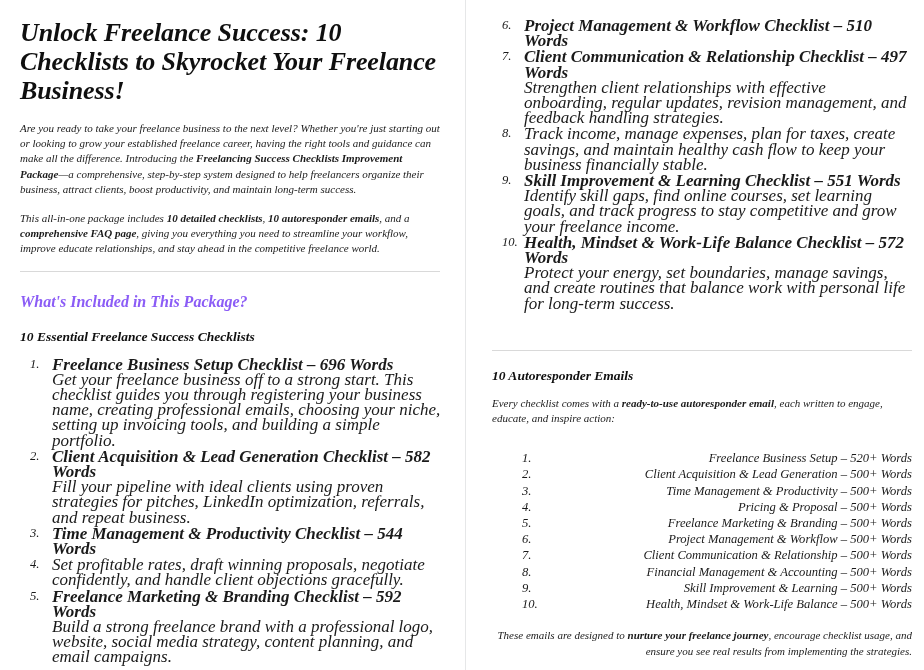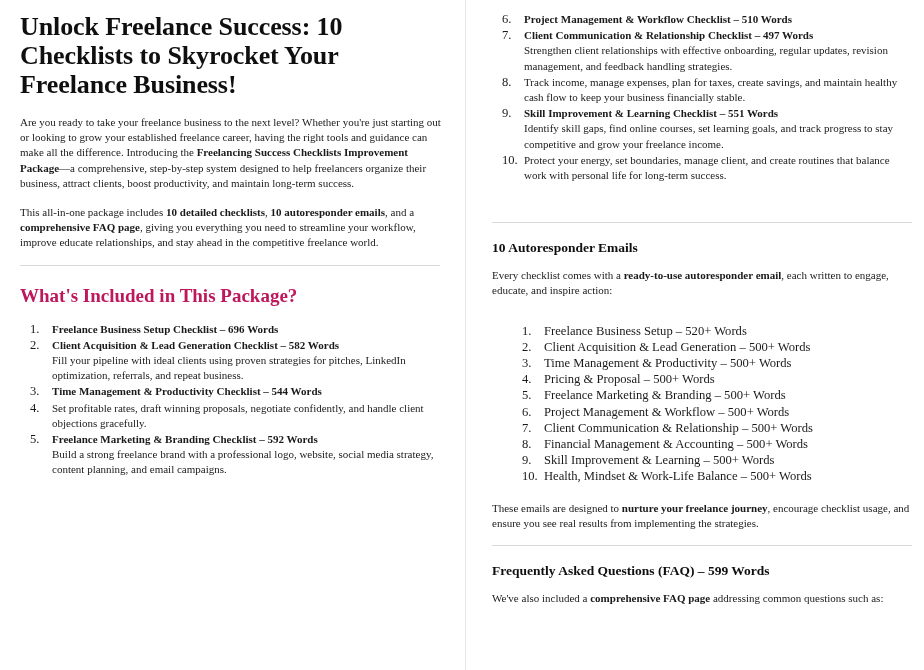--- a/index.html
+++ b/index.html
@@ -23,22 +23,23 @@
   .col-divider {
     position: absolute;
     left: 465px;
     top: 0;
     width: 1px;
     height: 670px;
     background: #e6e7e8;
   }
   .col {
     position: absolute;
-    top: 0;
+    top: 6px;
     box-sizing: border-box;
+    font-style: italic;
   }
   .col-left {
     left: 20px;
     width: 422px;
     padding-top: 12px;
   }
   .col-right {
     left: 492px;
     width: 420px;
     padding-top: 12px;
@@ -46,40 +47,40 @@
 
   h1.doc-title {
     font-size: 26px;
     line-height: 29px;
     font-weight: bold;
     margin: 0 0 16px 0;
     letter-spacing: -0.1px;
     color: #0f0f0f;
   }
   h2.sec-title {
-    font-size: 19px;
+    font-size: 16px;
     line-height: 24px;
     font-weight: bold;
     margin: 18px 0 14px 0;
-    color: #be185d;
+    color: #8b5cf6;
   }
   h3.sub-title {
     font-size: 13.5px;
     line-height: 17px;
     font-weight: bold;
     margin: 0 0 12px 0;
     color: #0f0f0f;
   }
   p.body {
     font-size: 11px;
     line-height: 15.2px;
     margin: 0 0 14px 0;
     text-align: left;
   }
-  p.body.tight { margin-bottom: 12px; }
+  p.body.tight { margin-bottom: 12px; text-align: right; }
   b, strong { font-weight: bold; }
 
   hr.rule {
     border: 0;
     border-top: 1px solid #d9d9d9;
     margin: 14px 0 16px 0;
     height: 0;
   }
   .col-left hr.rule { width: 420px; }
   .col-right hr.rule { width: 420px; }
@@ -87,21 +88,21 @@
   ol.checklist {
     margin: 0;
     padding: 0 0 0 32px;
     list-style: none;
     counter-reset: ck;
   }
   ol.checklist > li {
     position: relative;
     counter-increment: ck;
     margin: 0 0 1px 0;
-    font-size: 11px;
+    font-size: 17px;
     line-height: 15.2px;
   }
   ol.checklist > li::before {
     content: counter(ck) ".";
     position: absolute;
     left: -22px;
     width: 18px;
     text-align: left;
     font-size: 12.6px;
     line-height: 15.2px;
@@ -113,20 +114,21 @@
   ol.checklist .item-desc {
     display: block;
     font-weight: normal;
   }
 
   ol.simple-list {
     margin: 0;
     padding: 0 0 0 52px;
     list-style: none;
     counter-reset: sl;
+    text-align: right;
   }
   ol.simple-list > li {
     position: relative;
     counter-increment: sl;
     font-size: 12.6px;
     line-height: 16.2px;
   }
   ol.simple-list > li::before {
     content: counter(sl) ".";
     position: absolute;
@@ -150,24 +152,26 @@
     <h1 class="doc-title">Unlock Freelance Success: 10 Checklists to Skyrocket Your Freelance Business!</h1>
 
     <p class="body"><span>Are you ready to take your freelance business to the next level? Whether you're just starting out or looking to grow your established freelance career, having the right tools and guidance can make all the difference. Introducing the </span><b>Freelancing Success Checklists Improvement Package</b><span>—a comprehensive, step-by-step system designed to help freelancers organize their business, attract clients, boost productivity, and maintain long-term success.</span></p>
 
     <p class="body"><span>This all-in-one package includes </span><b>10 detailed checklists</b><span>, </span><b>10 autoresponder emails</b><span>, and a </span><b>comprehensive FAQ page</b><span>, giving you everything you need to streamline your workflow, improve educate relationships, and stay ahead in the competitive freelance world.</span></p>
 
     <hr class="rule">
 
     <h2 class="sec-title">What's Included in This Package?</h2>
 
+    <h3 class="sub-title">10 Essential Freelance Success Checklists</h3>
 
     <ol class="checklist">
       <li>
         <span class="item-title">Freelance Business Setup Checklist – 696 Words</span>
+        <span class="item-desc">Get your freelance business off to a strong start. This checklist guides you through registering your business name, creating professional emails, choosing your niche, setting up invoicing tools, and building a simple portfolio.</span>
       </li>
       <li>
         <span class="item-title">Client Acquisition &amp; Lead Generation Checklist – 582 Words</span>
         <span class="item-desc">Fill your pipeline with ideal clients using proven strategies for pitches, LinkedIn optimization, referrals, and repeat business.</span>
       </li>
       <li>
         <span class="item-title">Time Management &amp; Productivity Checklist – 544 Words</span>
       </li>
       <li>
         <span class="item-desc">Set profitable rates, draft winning proposals, negotiate confidently, and handle client objections gracefully.</span>
@@ -191,21 +195,22 @@
         <span class="item-desc">Strengthen client relationships with effective onboarding, regular updates, revision management, and feedback handling strategies.</span>
       </li>
       <li>
         <span class="item-desc">Track income, manage expenses, plan for taxes, create savings, and maintain healthy cash flow to keep your business financially stable.</span>
       </li>
       <li>
         <span class="item-title">Skill Improvement &amp; Learning Checklist – 551 Words</span>
         <span class="item-desc">Identify skill gaps, find online courses, set learning goals, and track progress to stay competitive and grow your freelance income.</span>
       </li>
       <li>
-        <span class="item-desc">Protect your energy, set boundaries, manage client, and create routines that balance work with personal life for long-term success.</span>
+        <span class="item-title">Health, Mindset &amp; Work-Life Balance Checklist – 572 Words</span>
+        <span class="item-desc">Protect your energy, set boundaries, manage savings, and create routines that balance work with personal life for long-term success.</span>
       </li>
     </ol>
 
     <div class="spacer-lg"></div>
 
     <hr class="rule">
 
     <h3 class="sub-title">10 Autoresponder Emails</h3>
 
     <p class="body"><span>Every checklist comes with a </span><b>ready-to-use autoresponder email</b><span>, each written to engage, educate, and inspire action:</span></p>

